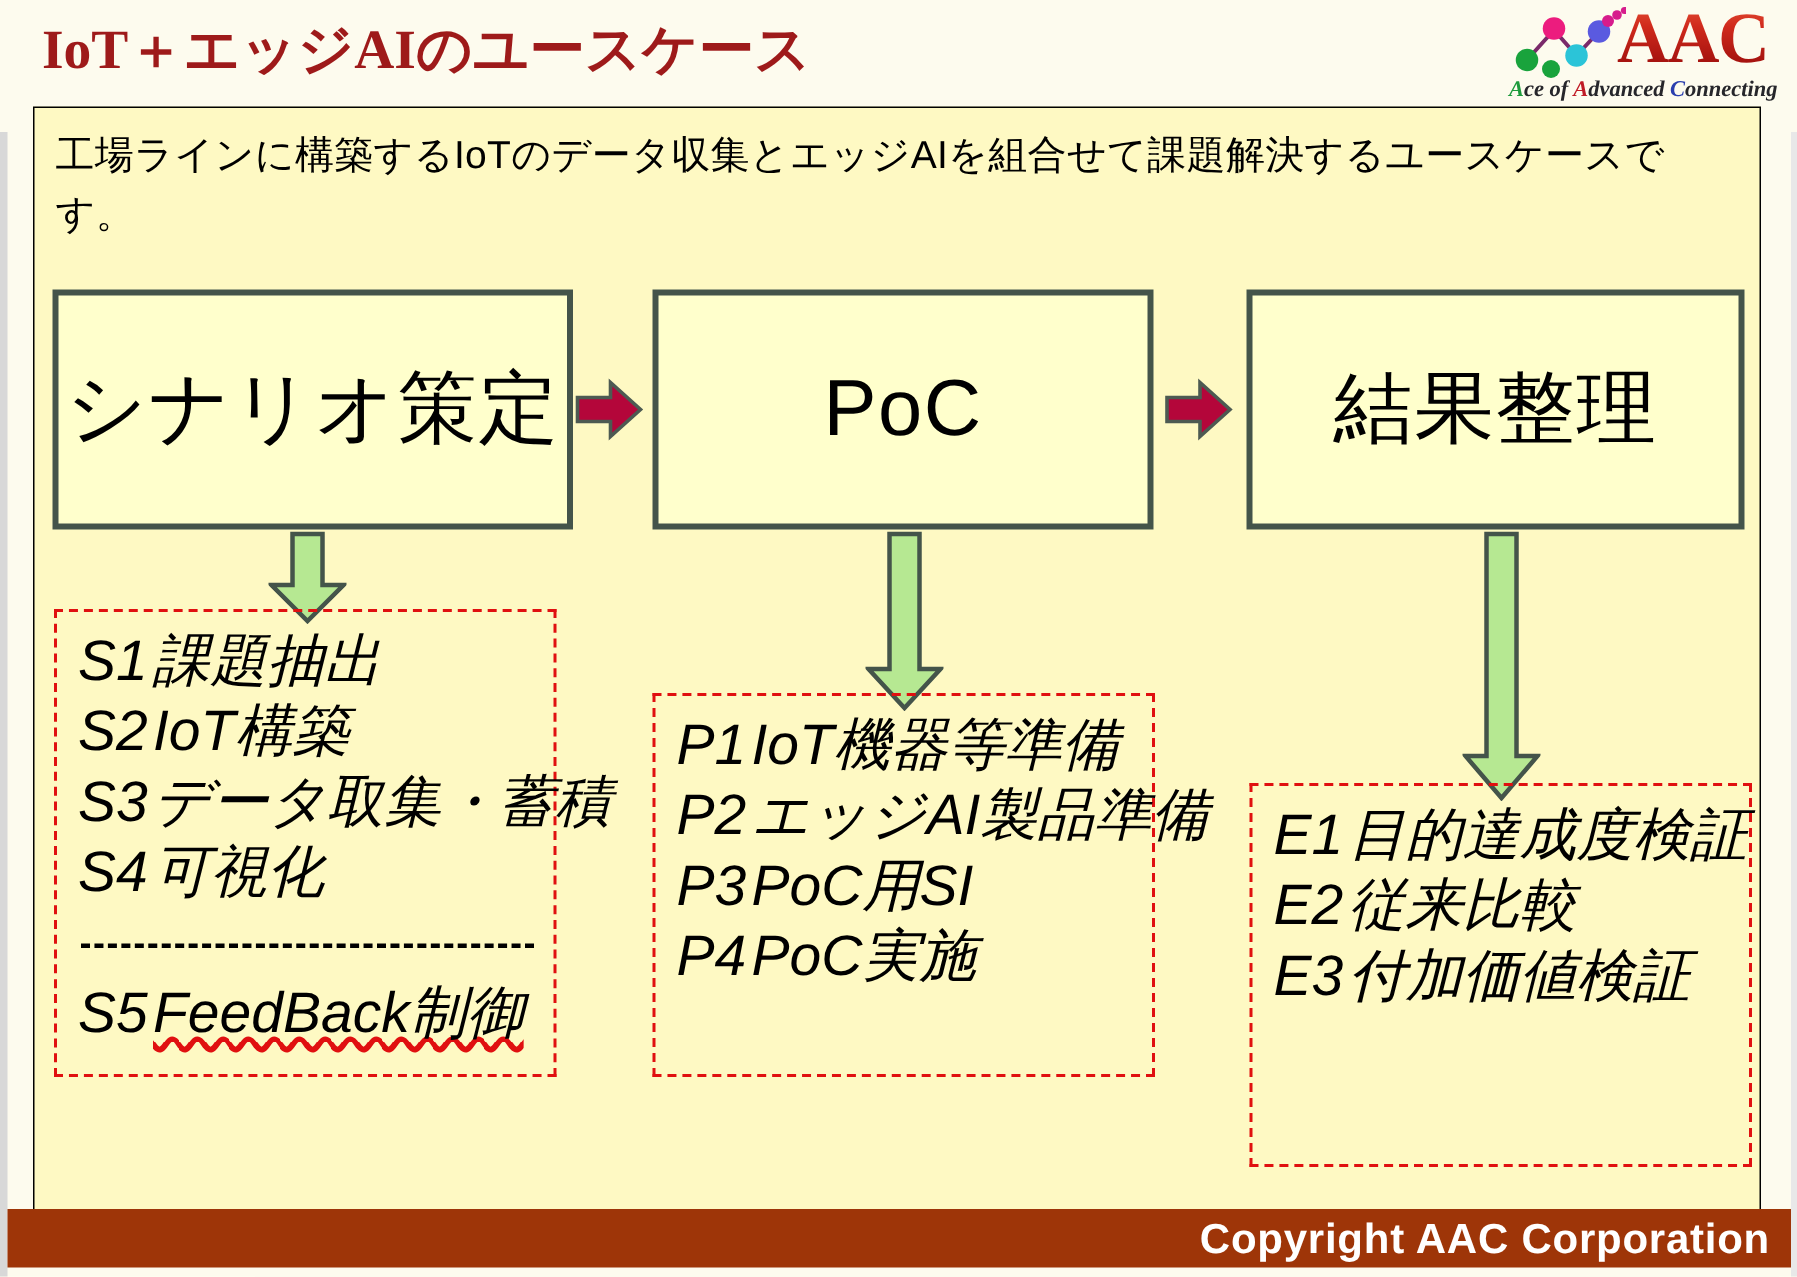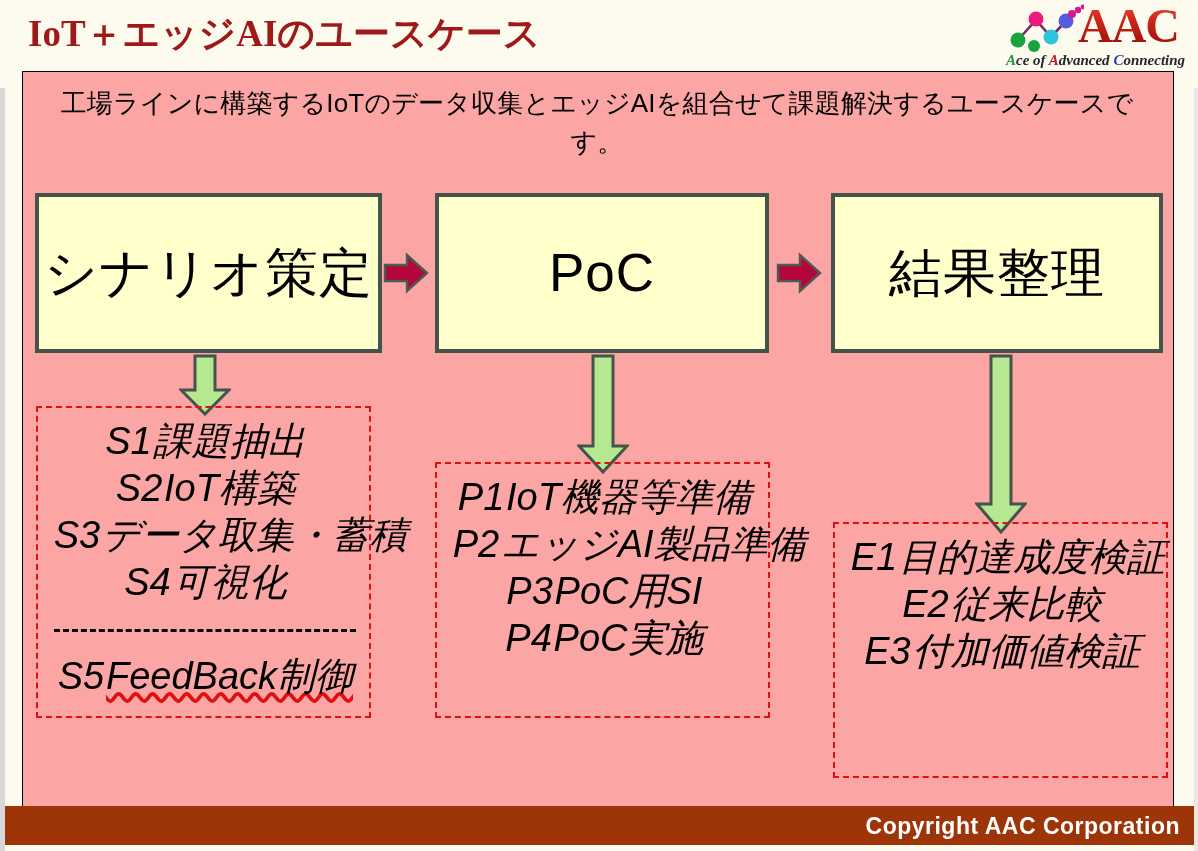--- a/index.html
+++ b/index.html
@@ -97,24 +97,23 @@
   .tg-b { color: #c01b26; }
   .tg-c { color: #2b3fae; }
 
   
   #content-frame {
     position: absolute;
     left: 22px;
     top: 71px;
     width: 1152px;
     height: 768px;
-    background: #fca5a5;
+    background: #fef9c3;
     border: 1.5px solid #000000;
     box-sizing: border-box;
-    text-align: center;
   }
 
   
   #description {
     position: absolute;
     left: 14px;
     top: 12px;
     width: 1120px;
     font-size: 26px;
     line-height: 39px;
@@ -211,21 +210,21 @@
     left: 5px;
     top: 806px;
     width: 1189px;
     height: 39px;
     background: #9e3508;
   }
   #footer-text {
     position: absolute;
     right: 14px;
     top: 7px;
-    font-size: 23px;
+    font-size: 28px;
     line-height: 26px;
     font-weight: bold;
     color: #ffffff;
     letter-spacing: 0.5px;
     white-space: nowrap;
   }
 </style>
 </head>
 <body>
 

